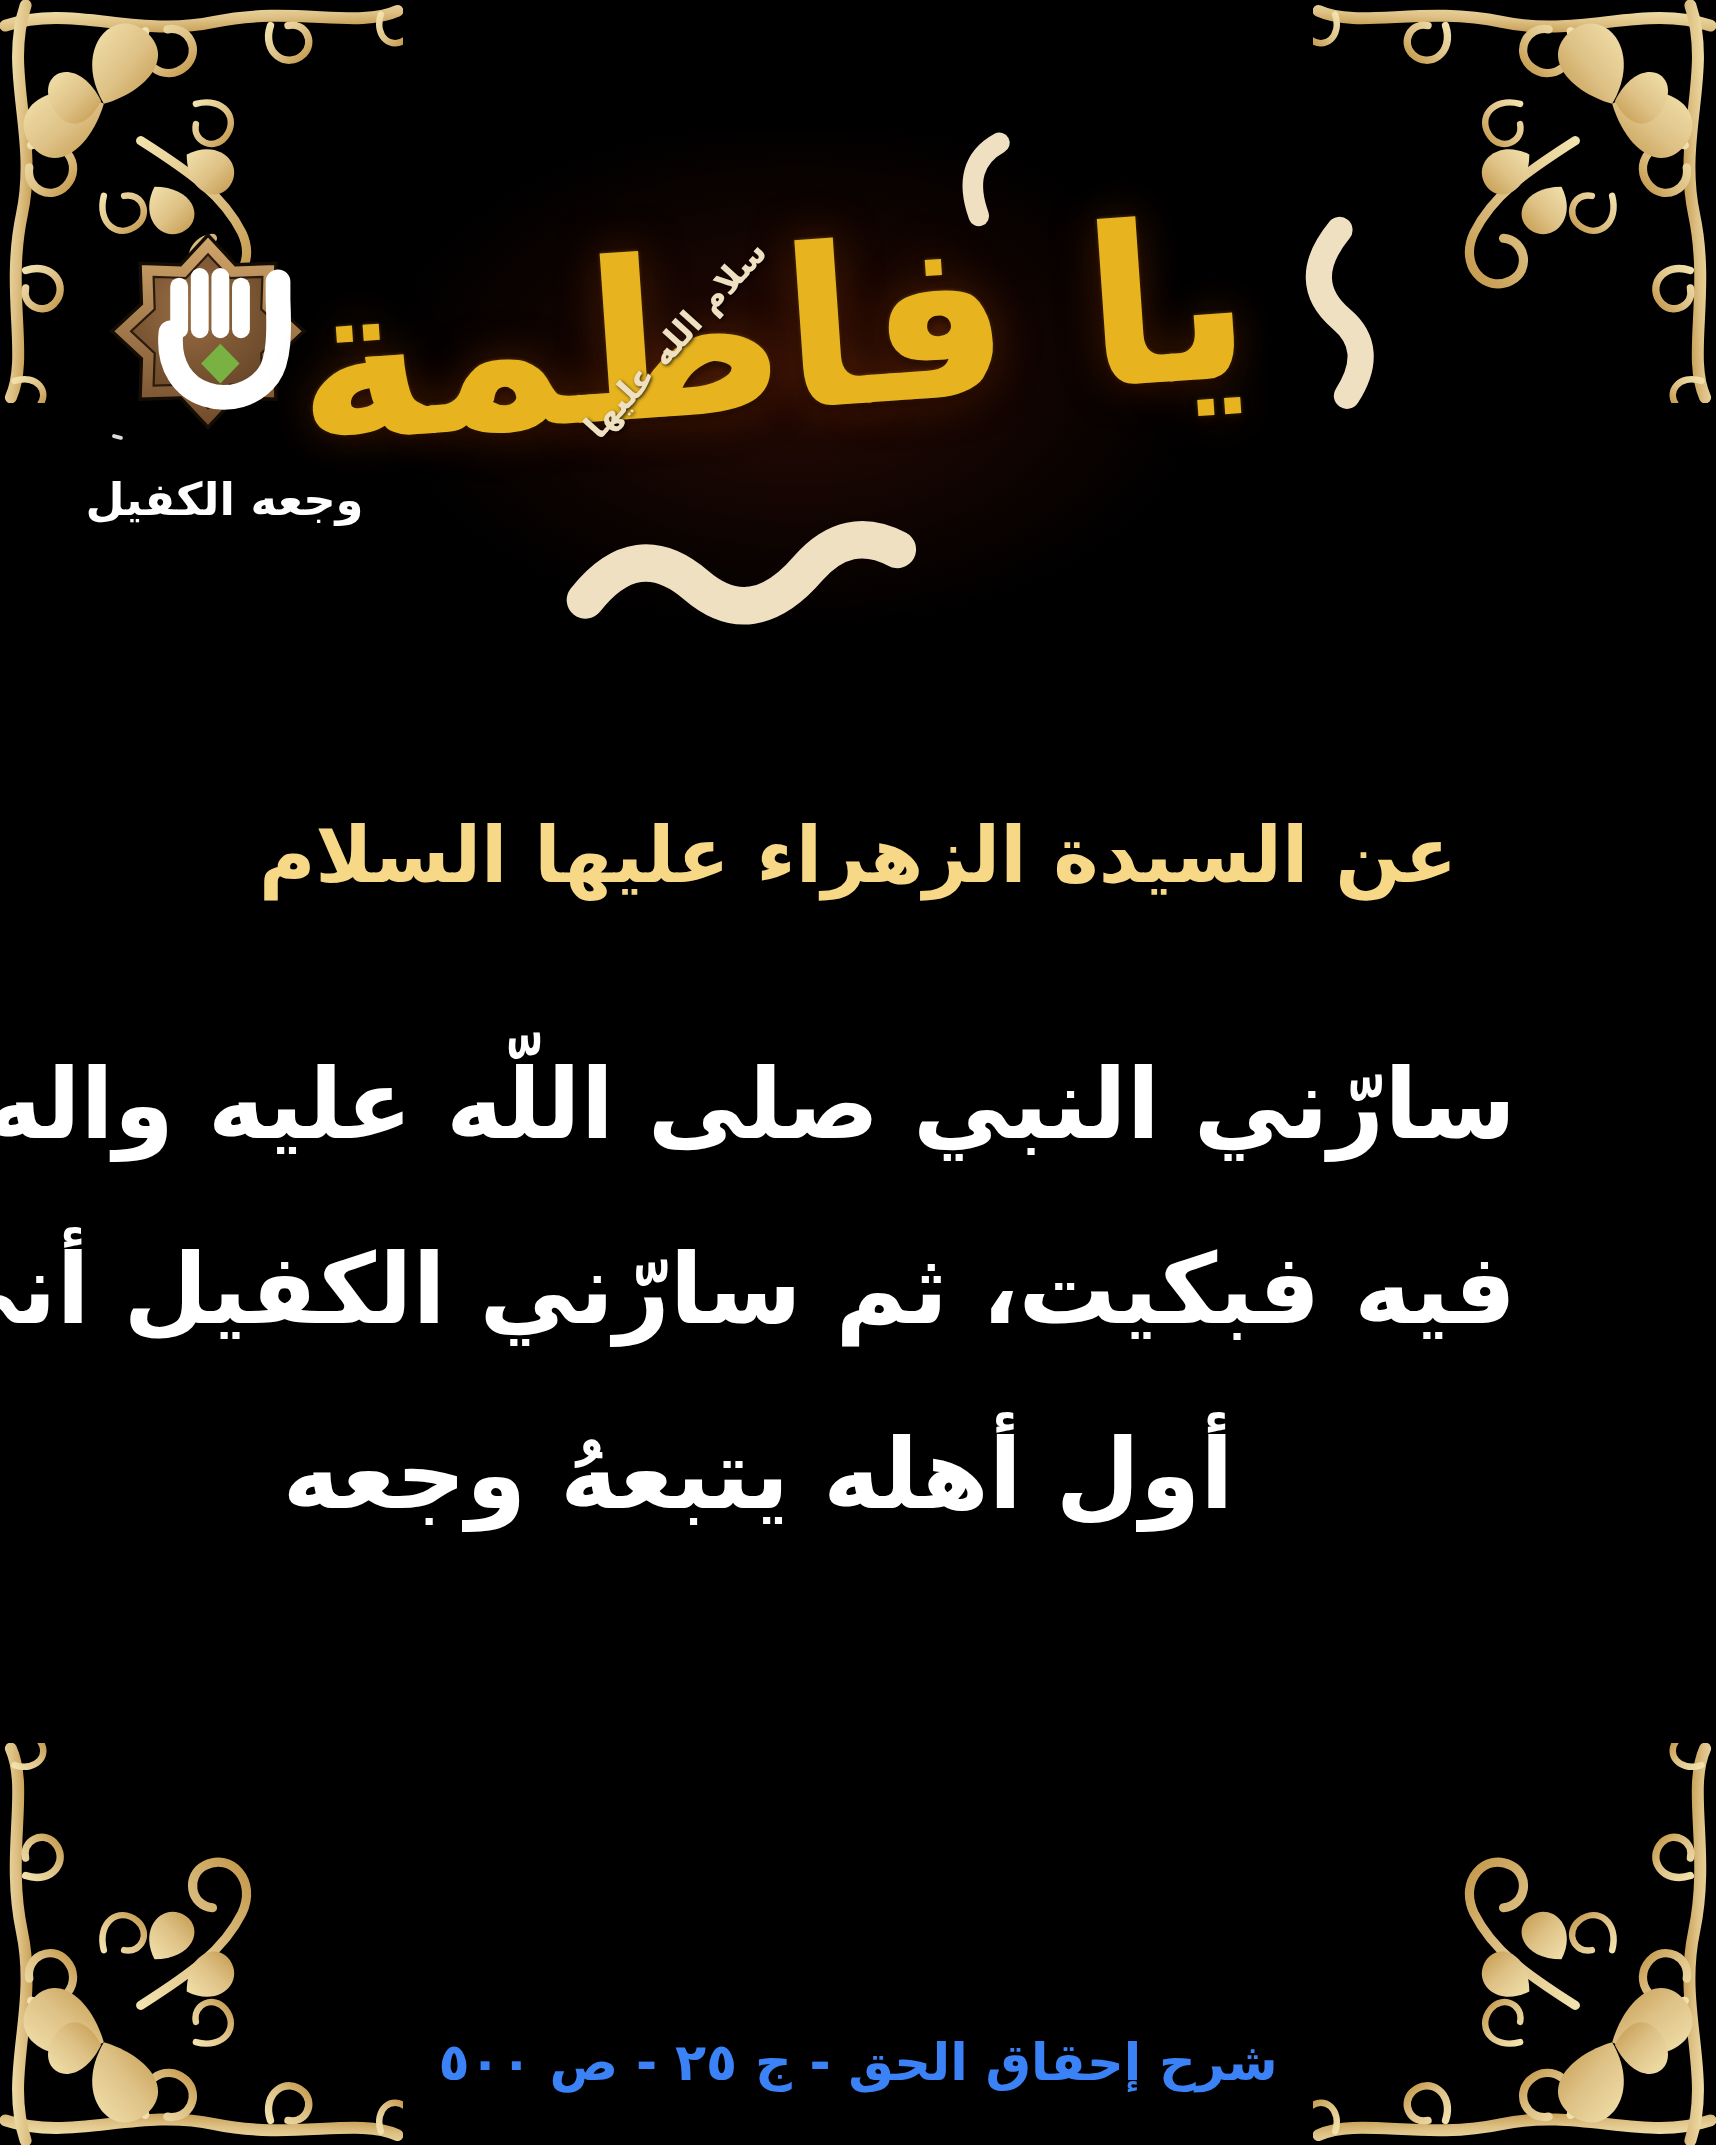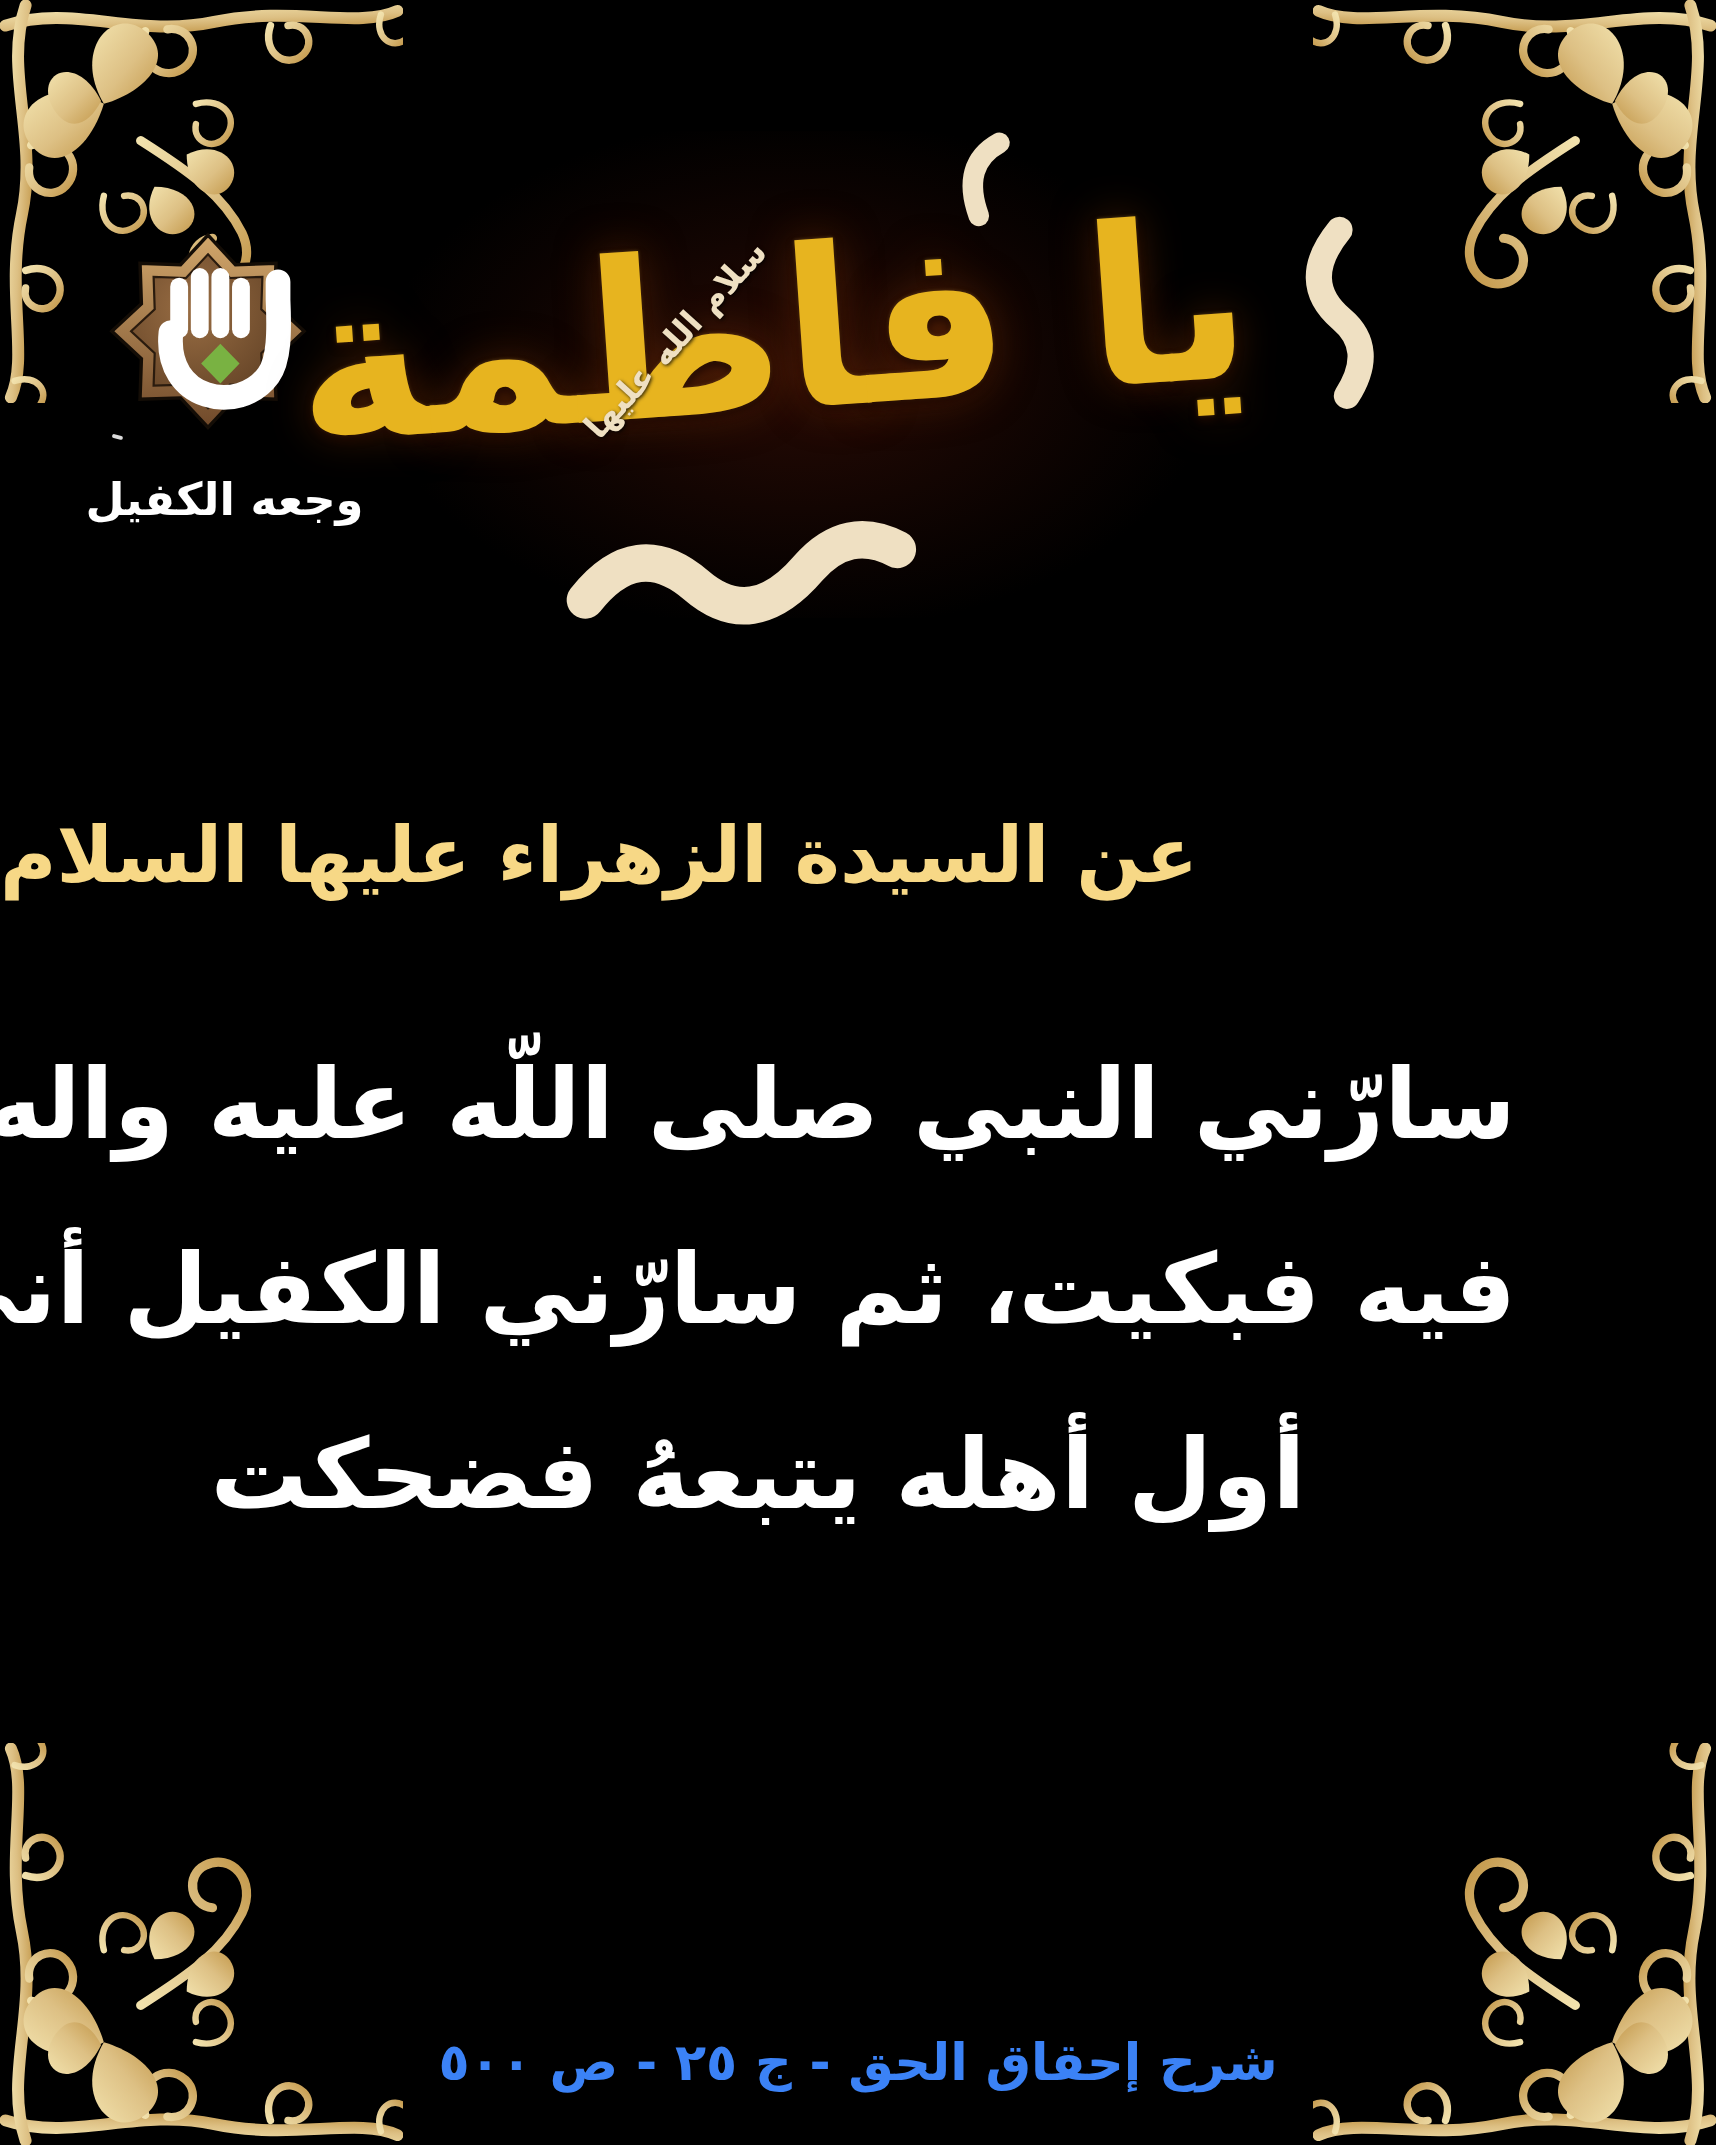--- a/index.html
+++ b/index.html
@@ -40,21 +40,21 @@
   }
   .calligraphy-sub{
     position:absolute;left:539px;top:319px;width:272px;
     transform:rotate(-48deg);
     color:#efe0c2;font-size:34px;font-weight:bold;direction:rtl;text-align:center;
     text-shadow:0 1.9px 3.7px rgba(0,0,0,.8);
   }
   
   .heading{
     position:absolute;left:0;top:808px;width:1716px;
-    text-align:left;color:#f7d886;
+    text-align:center;color:#f7d886;
     font-size:77px;font-weight:bold;direction:rtl;line-height:1.25;
   }
   
   .quote{position:absolute;left:0;top:1012px;width:1716px;text-align:center;}
   .quote-line{
     width:1516px;height:185px;line-height:185px;
     color:#ffffff;font-size:97px;font-weight:bold;direction:rtl;white-space:nowrap;
   }
   
   .citation{
@@ -148,19 +148,19 @@
       <path d="M1430,245 q-45,55 2,95 q38,32 6,82" stroke-width="28"></path>
       <path d="M1045,230 q-20,-55 22,-78" stroke-width="22"></path>
     </g>
   </svg>
 
   <div class="heading" dir="rtl">عن السيدة الزهراء عليها السلام</div>
 
   <div class="quote">
     <div class="quote-line" dir="rtl">سارّني النبي صلى اللّه عليه واله</div>
     <div class="quote-line" dir="rtl">فيه فبكيت، ثم سارّني الكفيل أني</div>
-    <div class="quote-line" dir="rtl">أول أهله يتبعهُ فضحكت</div>
+    <div class="quote-line" dir="rtl">أول أهله يتبعهُ وجعه</div>
   </div>
 
   <div class="citation" dir="rtl">شرح إحقاق الحق - ج ٢٥ - ص ٥٠٠</div>
 
 </div>
 
 
 </body></html>

